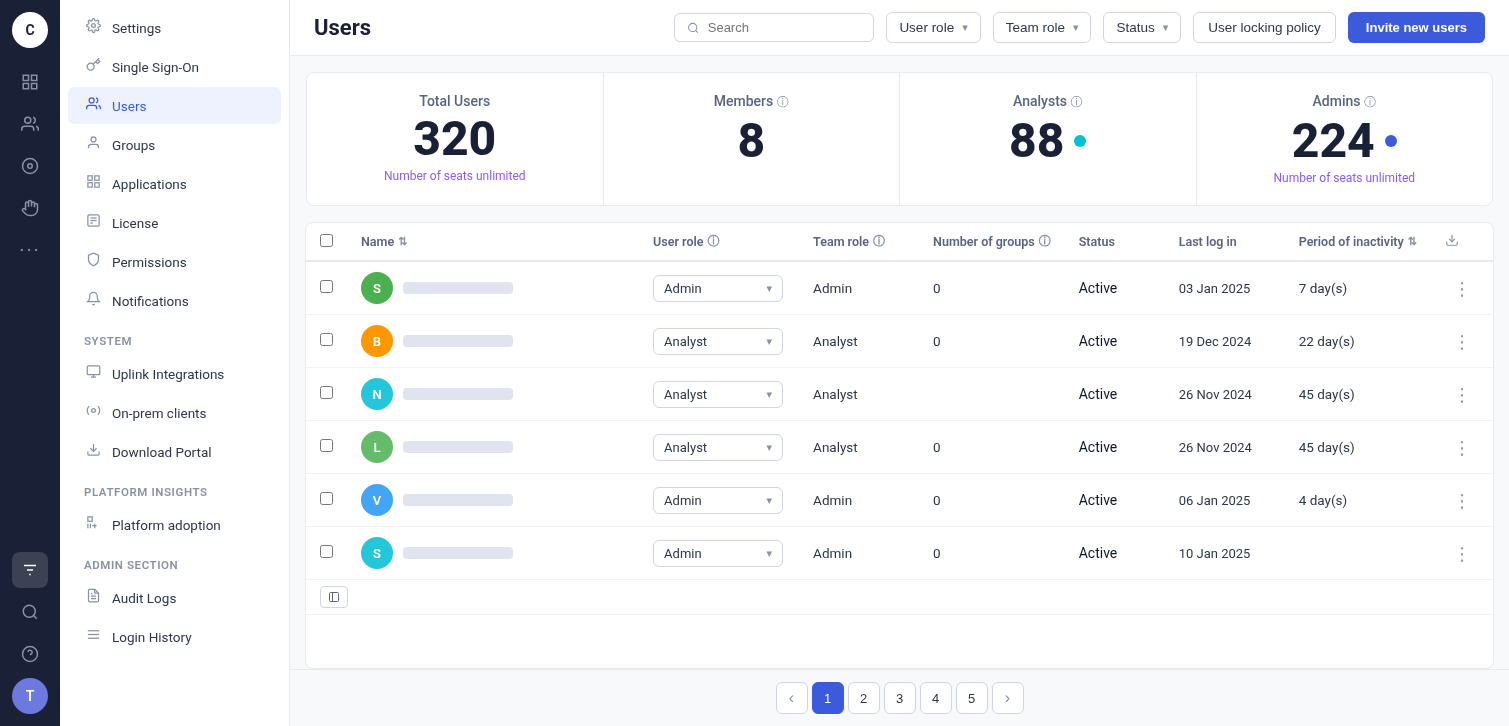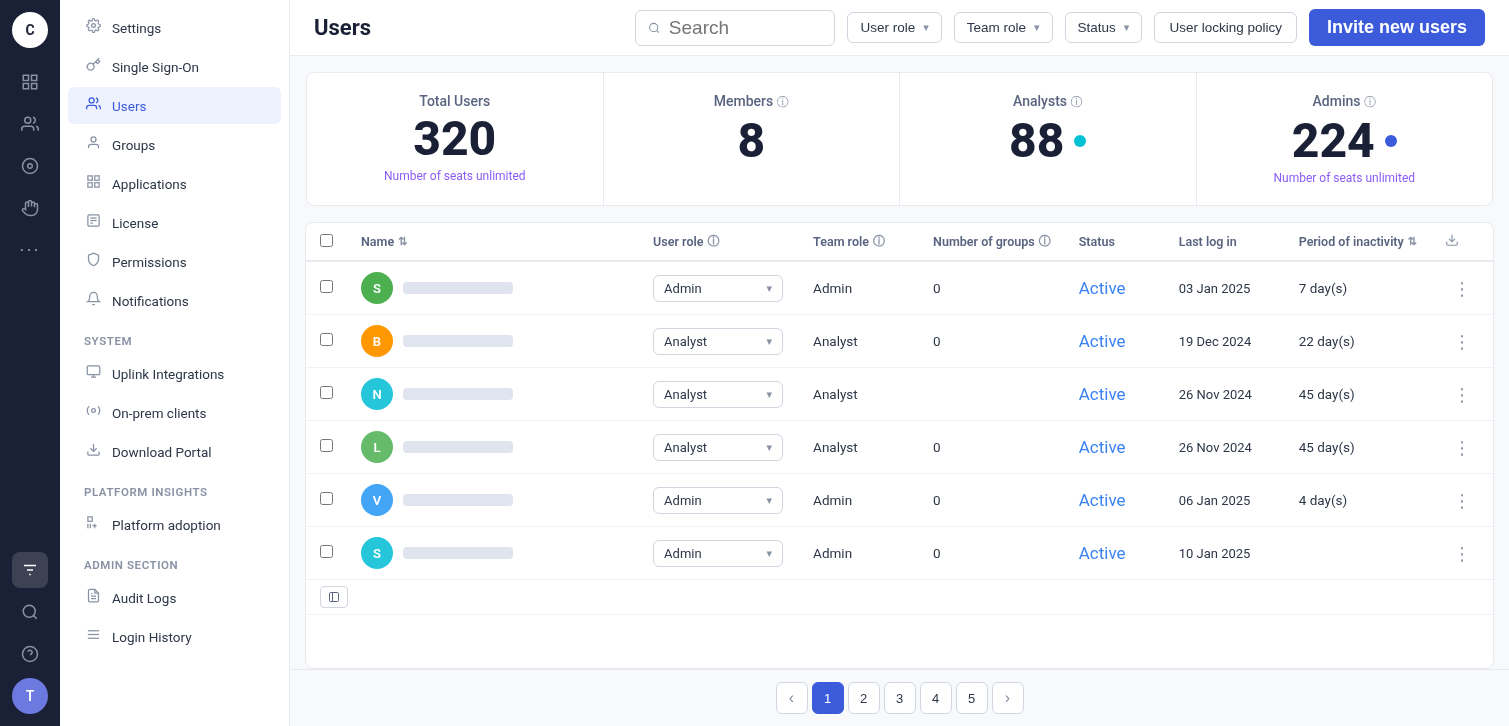--- a/index.html
+++ b/index.html
@@ -110,21 +110,21 @@
       border: 1px solid #d0d5e0;
       border-radius: 6px;
       padding: 6px 12px;
       gap: 8px;
       background: #fff;
       width: 200px;
     }
     .search-box input {
       border: none;
       outline: none;
-      font-size: 19px;
+      font-size: 13px;
       color: #555;
       width: 100%;
       background: transparent;
     }
     .search-icon-svg { color: #8892a4; font-size: 14px; }
     .dropdown-btn {
       display: flex;
       align-items: center;
       gap: 8px;
       border: 1px solid #d0d5e0;
@@ -146,21 +146,21 @@
       color: #2d3748;
       cursor: pointer;
       white-space: nowrap;
     }
     .invite-btn {
       border: none;
       border-radius: 6px;
       padding: 8px 18px;
       background: #3b5bdb;
       color: #fff;
-      font-size: 18px;
+      font-size: 13px;
       font-weight: 600;
       cursor: pointer;
       white-space: nowrap;
     }
 
     
     .stats-row {
       display: flex;
       gap: 0;
       margin: 16px 16px;
@@ -261,21 +261,21 @@
       border-radius: 6px;
       padding: 5px 10px;
       background: #fff;
       font-size: 13px;
       color: #2d3748;
       cursor: pointer;
       justify-content: space-between;
       width: 130px;
     }
     .sort-icon { color: #8892a4; font-size: 11px; }
-    .status-active { color: #3b82f6; font-size: 17px; }
+    .status-active { color: #0f172a; font-size: 14px; }
 
     
     .pagination {
       display: flex;
       align-items: center;
       justify-content: center;
       padding: 12px 24px;
       gap: 4px;
       background: #f8f9fb;
       border-top: 1px solid #e8eaf0;

